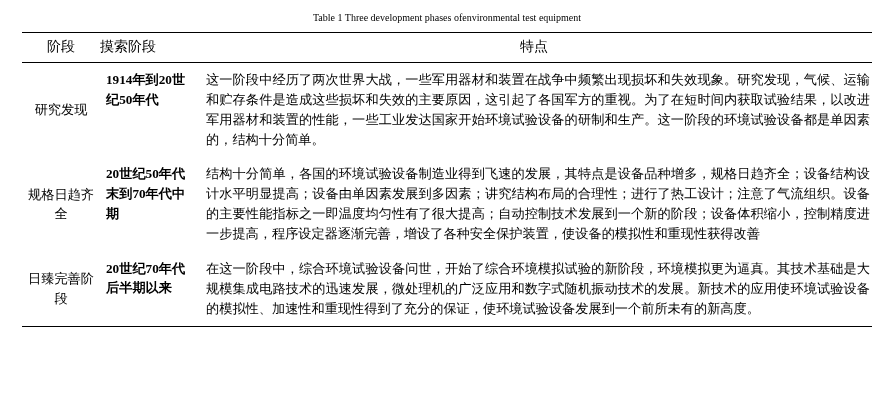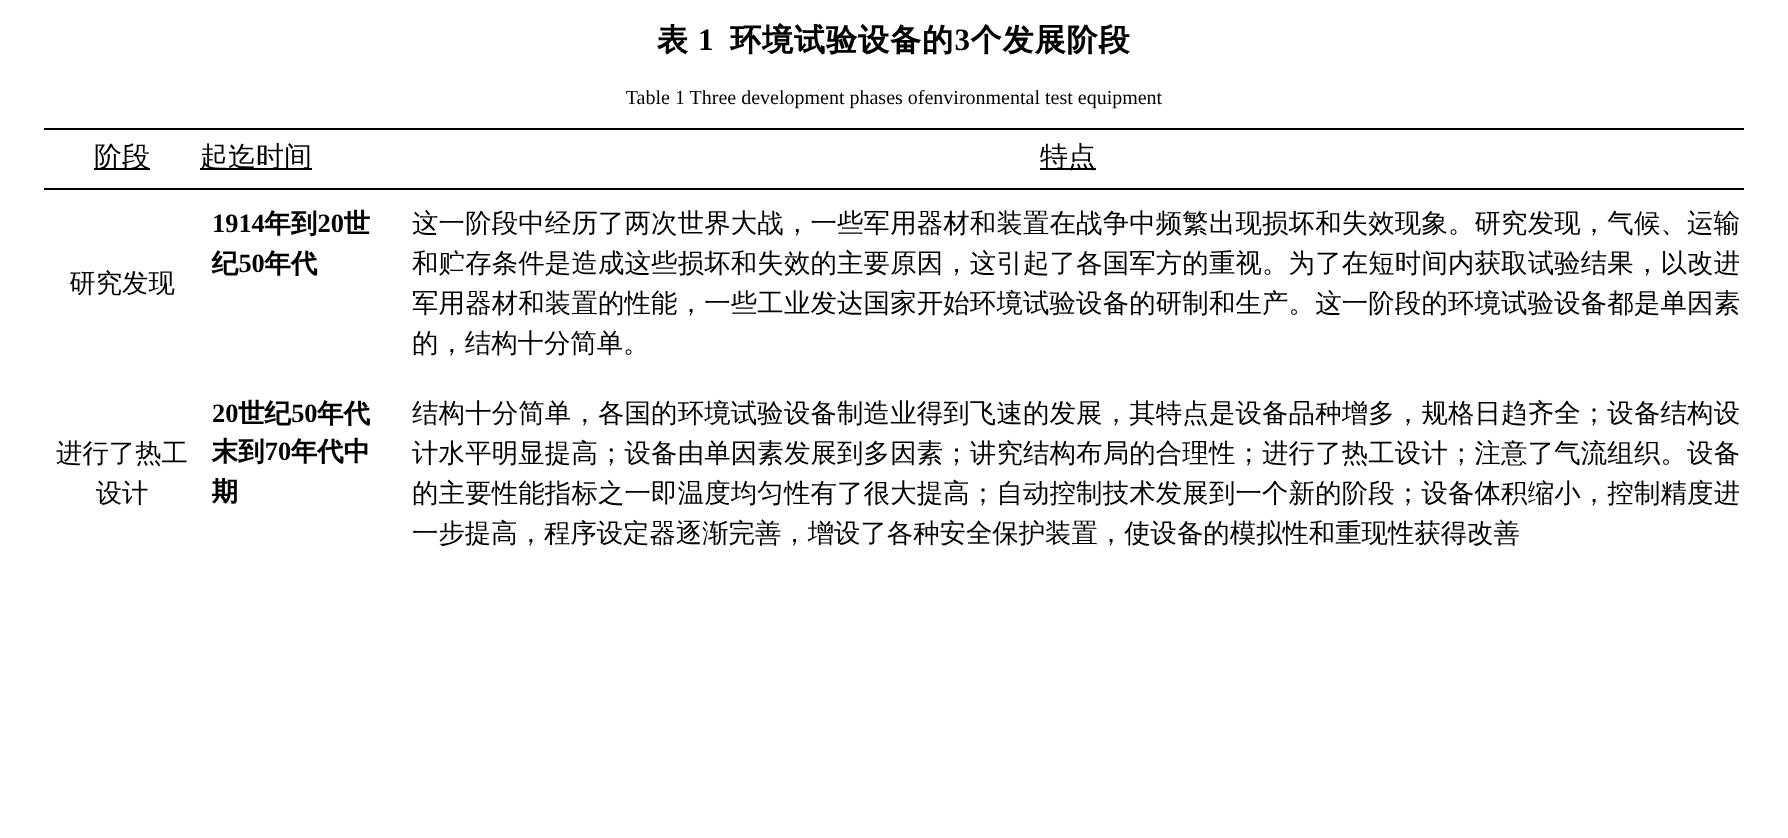--- a/index.html
+++ b/index.html
@@ -44,21 +44,20 @@
   table.tbl {
     width: 100%;
     border-collapse: collapse;
     table-layout: fixed;
   }
   table.tbl thead th {
     font-weight: normal;
     font-size: 14px;
     padding: 5px 0 6px 0;
     vertical-align: middle;
-    text-decoration: underline;
   }
   .rule-top {
     border-top: 1.6px solid #000;
   }
   .rule-mid {
     border-bottom: 0.9px solid #000;
   }
   col.c-stage { width: 78px; }
   col.c-time  { width: 96px; }
   col.c-feat  { width: auto; }
@@ -96,49 +95,53 @@
   .stage-inner {
     display: block;
     line-height: 1.5;
   }
 </style>
 </head>
 <body>
 
 <div class="page">
 
-  <div class="title-cn">
-    <span class="tnum">表 1</span><span>环境试验设备的3个发展阶段</span>
-  </div>
 
   <div class="title-en">Table 1  Three development phases ofenvironmental  test equipment</div>
 
   <table class="tbl">
     <colgroup>
       <col class="c-stage">
       <col class="c-time">
       <col class="c-feat">
     </colgroup>
     <thead>
       <tr class="rule-top rule-mid">
         <th class="h-stage rule-top">阶段</th>
-        <th class="h-time rule-top">起迄时间</th>
+        <th class="h-time rule-top">摸索阶段</th>
         <th class="h-feat rule-top">特点</th>
       </tr>
     </thead>
     <tbody>
       <tr>
         <td class="d-stage">
             <span class="stage-inner">研究发现</span>
           </td>
         <td class="d-time">1914年到20世纪50年代</td>
         <td class="d-feat">这一阶段中经历了两次世界大战，一些军用器材和装置在战争中频繁出现损坏和失效现象。研究发现，气候、运输和贮存条件是造成这些损坏和失效的主要原因，这引起了各国军方的重视。为了在短时间内获取试验结果，以改进军用器材和装置的性能，一些工业发达国家开始环境试验设备的研制和生产。这一阶段的环境试验设备都是单因素的，结构十分简单。</td>
       </tr>
       <tr>
         <td class="d-stage">
-            <span class="stage-inner">进行了热工设计</span>
+            <span class="stage-inner">规格日趋齐全</span>
           </td>
         <td class="d-time">20世纪50年代末到70年代中期</td>
         <td class="d-feat">结构十分简单，各国的环境试验设备制造业得到飞速的发展，其特点是设备品种增多，规格日趋齐全；设备结构设计水平明显提高；设备由单因素发展到多因素；讲究结构布局的合理性；进行了热工设计；注意了气流组织。设备的主要性能指标之一即温度均匀性有了很大提高；自动控制技术发展到一个新的阶段；设备体积缩小，控制精度进一步提高，程序设定器逐渐完善，增设了各种安全保护装置，使设备的模拟性和重现性获得改善</td>
+      </tr>
+      <tr>
+        <td class="d-stage" style="border-bottom: 1.6px solid rgb(0, 0, 0);">
+            <span class="stage-inner">日臻完善阶段</span>
+          </td>
+        <td class="d-time" style="border-bottom: 1.6px solid rgb(0, 0, 0);">20世纪70年代后半期以来</td>
+        <td class="d-feat" style="border-bottom: 1.6px solid rgb(0, 0, 0);">在这一阶段中，综合环境试验设备问世，开始了综合环境模拟试验的新阶段，环境模拟更为逼真。其技术基础是大规模集成电路技术的迅速发展，微处理机的广泛应用和数字式随机振动技术的发展。新技术的应用使环境试验设备的模拟性、加速性和重现性得到了充分的保证，使环境试验设备发展到一个前所未有的新高度。</td>
       </tr>
     </tbody>
   </table>
 </div>
 
 </body></html>

